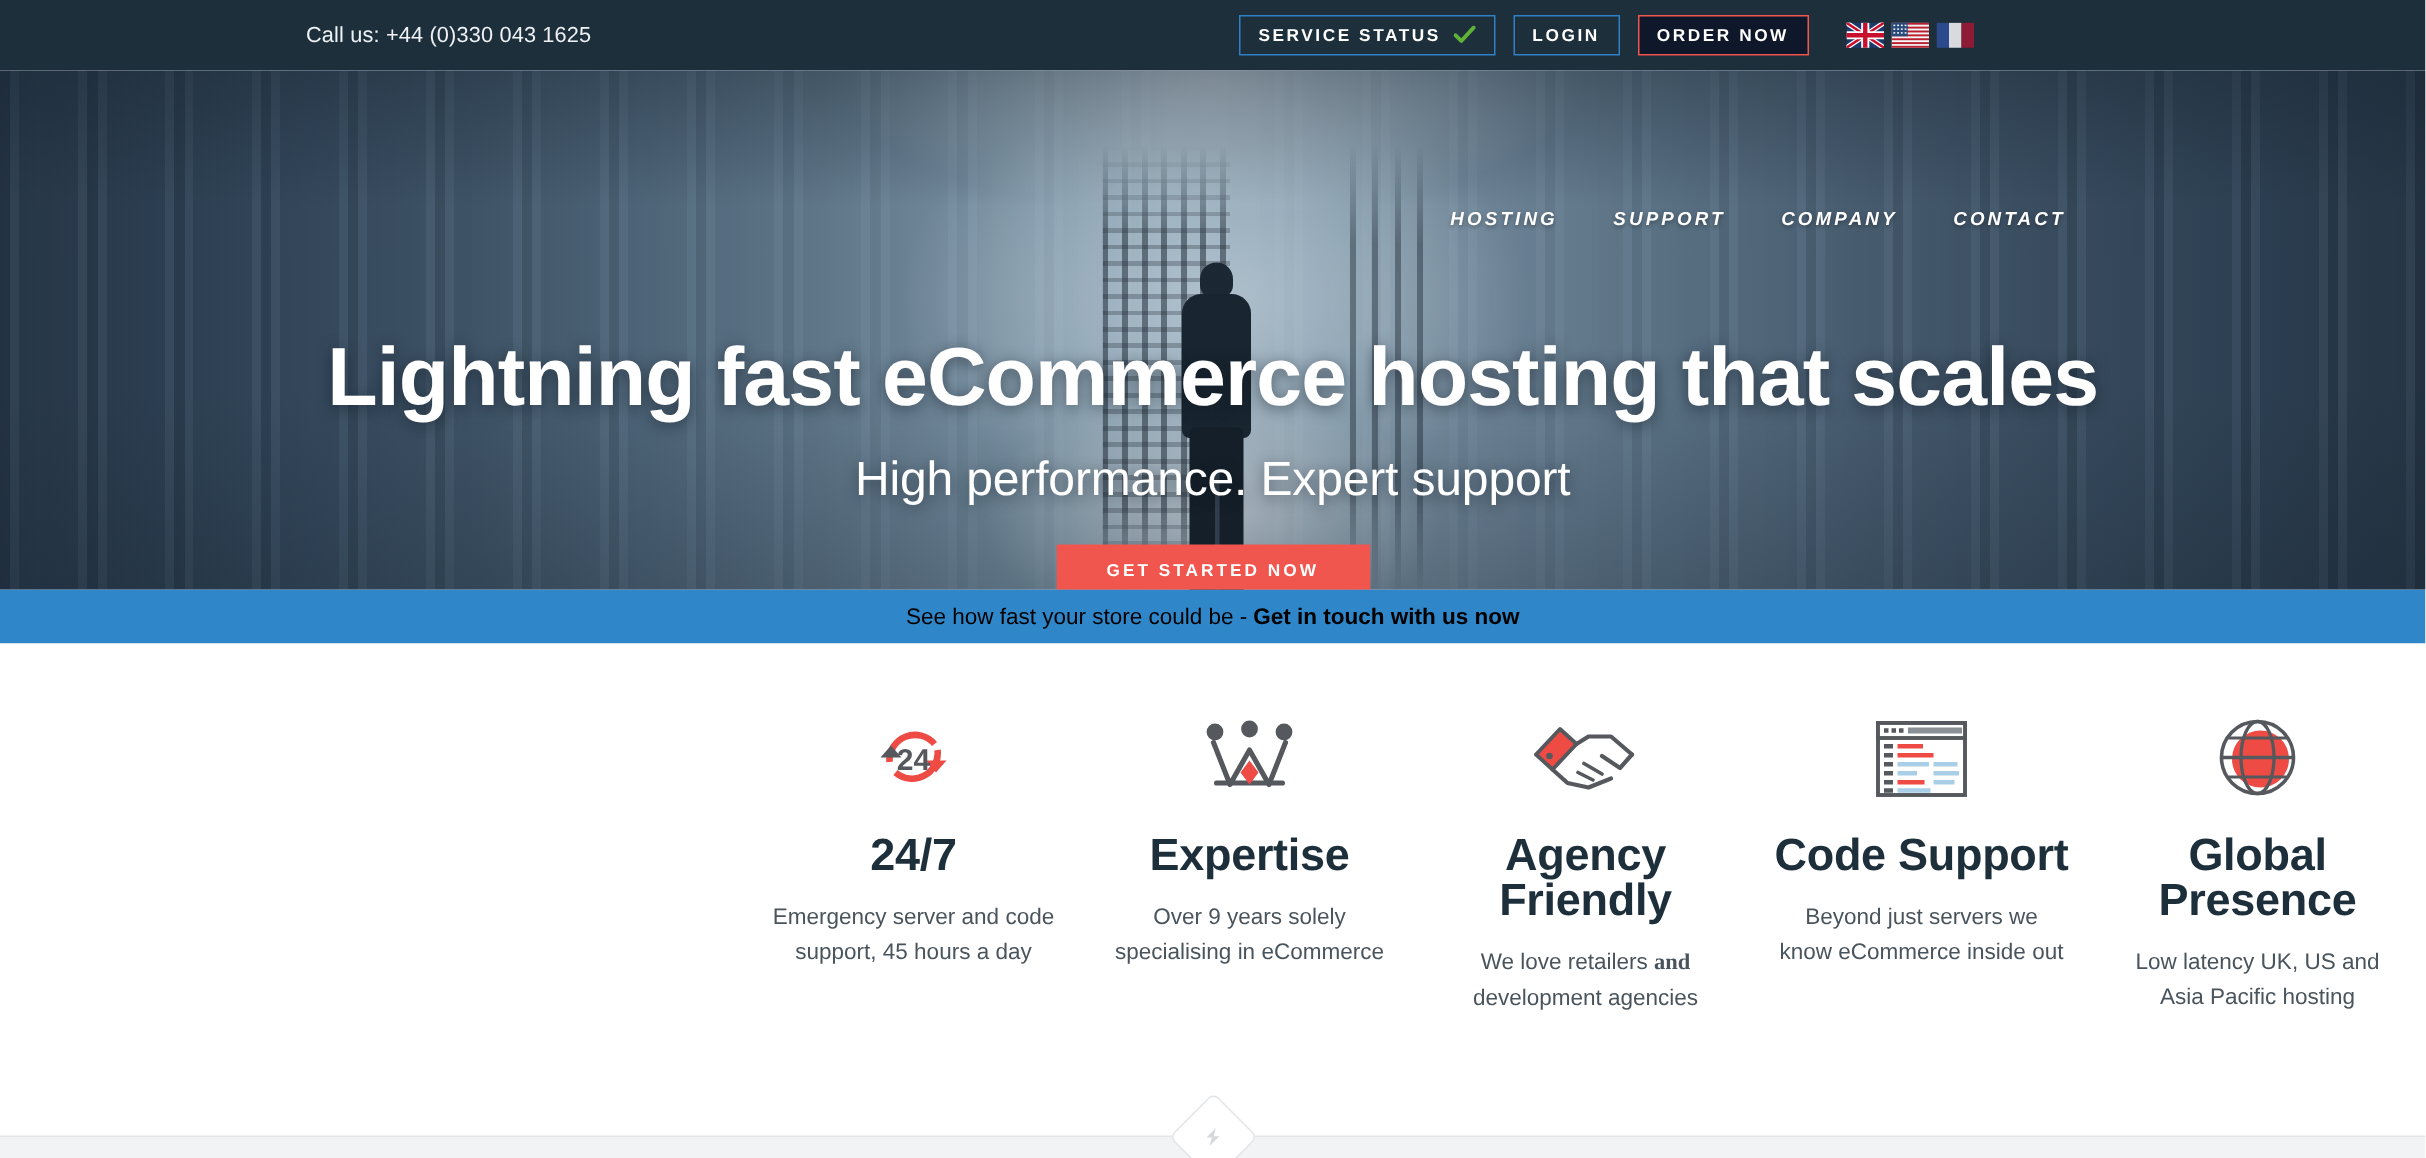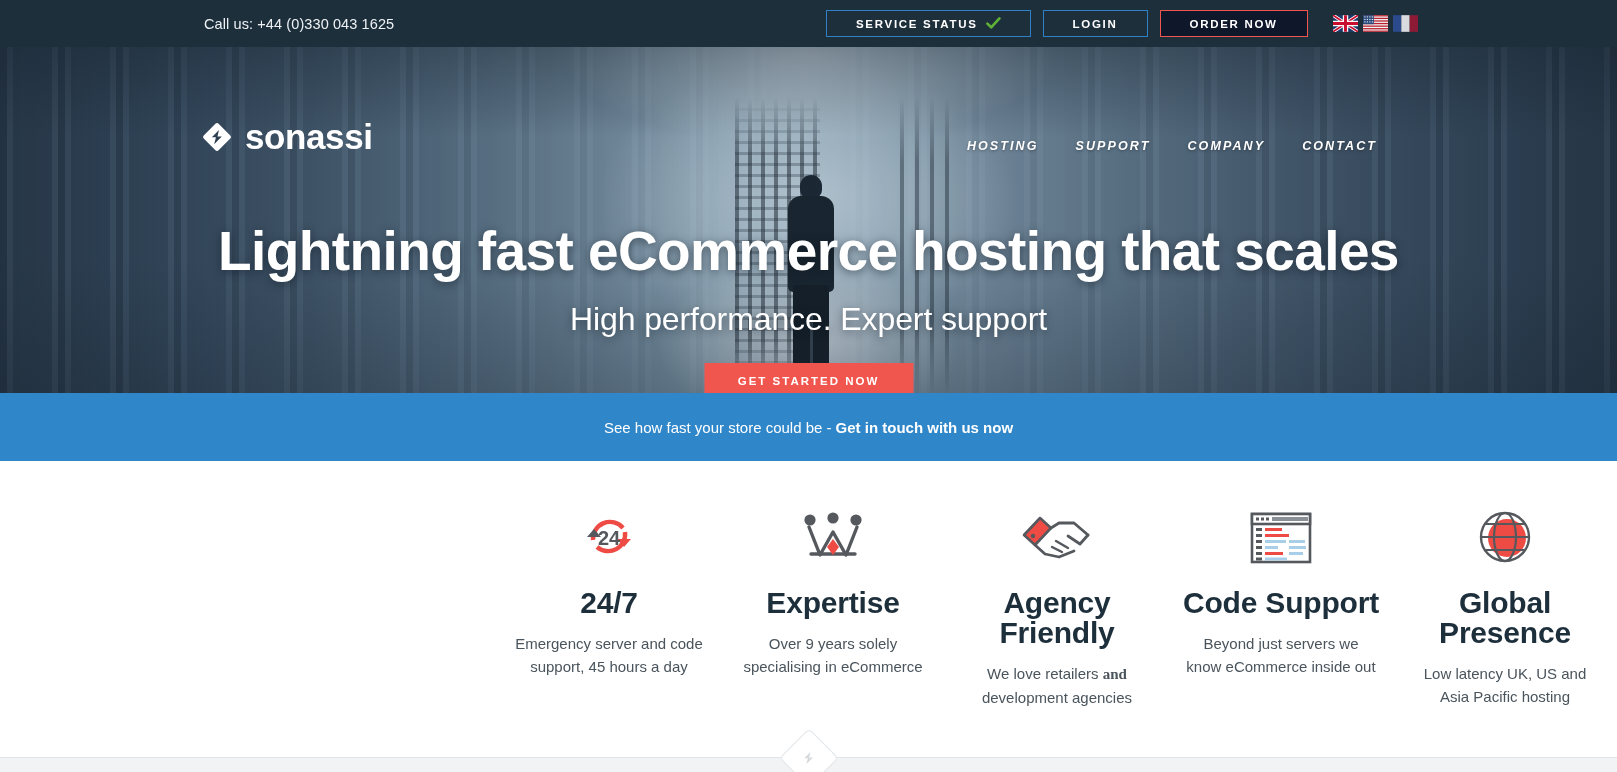--- a/index.html
+++ b/index.html
@@ -36,21 +36,21 @@
     left: 826px;
     display: flex;
     align-items: center;
     gap: 12px;
   }
   .tbtn {
     height: 27px;
     display: flex;
     align-items: center;
     justify-content: center;
-    padding: 0 29px;
+    padding: 0 12px;
     font-size: 11.5px;
     font-weight: bold;
     letter-spacing: 1.7px;
     color: #ffffff;
     text-transform: uppercase;
     cursor: pointer;
     white-space: nowrap;
   }
   .tbtn.outline { border: 1px solid #2f80c4; background: transparent; }
   .tbtn.status { gap: 8px; }
@@ -201,24 +201,24 @@
     background: #f1564e;
     color: #ffffff;
     display: flex; align-items: center; justify-content: center;
     font-size: 11.5px; font-weight: bold; letter-spacing: 2px;
     text-transform: uppercase; text-decoration: none;
     cursor: pointer;
   }
 
   
   .bluestrip {
-    height: 68px;
+    height: 36px;
     background: #2f86c9;
     display: flex; align-items: center; justify-content: center;
-    color: #ffffff;
+    color: #000000;
     font-size: 15px;
     cursor: pointer;
   }
   .bluestrip .bold { font-weight: bold; margin-left: 4px; }
 
   
   .features {
     position: relative;
     height: 300px;
     background: #ffffff;
@@ -362,27 +362,20 @@
     <div class="figure">
       <div class="fig-head"></div>
       <div class="fig-body"></div>
       <div class="fig-legs"></div>
       <div class="fig-split"></div>
     </div>
     <div class="hero-vignette"></div>
 
     <div class="hero-inner">
 
-      <div class="logo">
-        <svg class="logo-mark" viewBox="0 0 40 40">
-          <rect x="6" y="6" width="28" height="28" rx="3" transform="rotate(45 20 20)" fill="#ffffff"></rect>
-          <path d="M22.6 10.5 L13.2 20.4 L18.6 20.4 L16.2 29.5 L26.4 19.2 L20.6 19.2 Z" fill="#2c3e50"></path>
-        </svg>
-        <span class="logo-text">sonassi</span>
-      </div>
 
       <nav class="mainnav">
         <a>HOSTING</a>
         <a>SUPPORT</a>
         <a>COMPANY</a>
         <a>CONTACT</a>
       </nav>
 
       <h1 class="hero-title">Lightning fast eCommerce hosting that scales</h1>
       <div class="hero-sub">High performance. Expert support</div>

